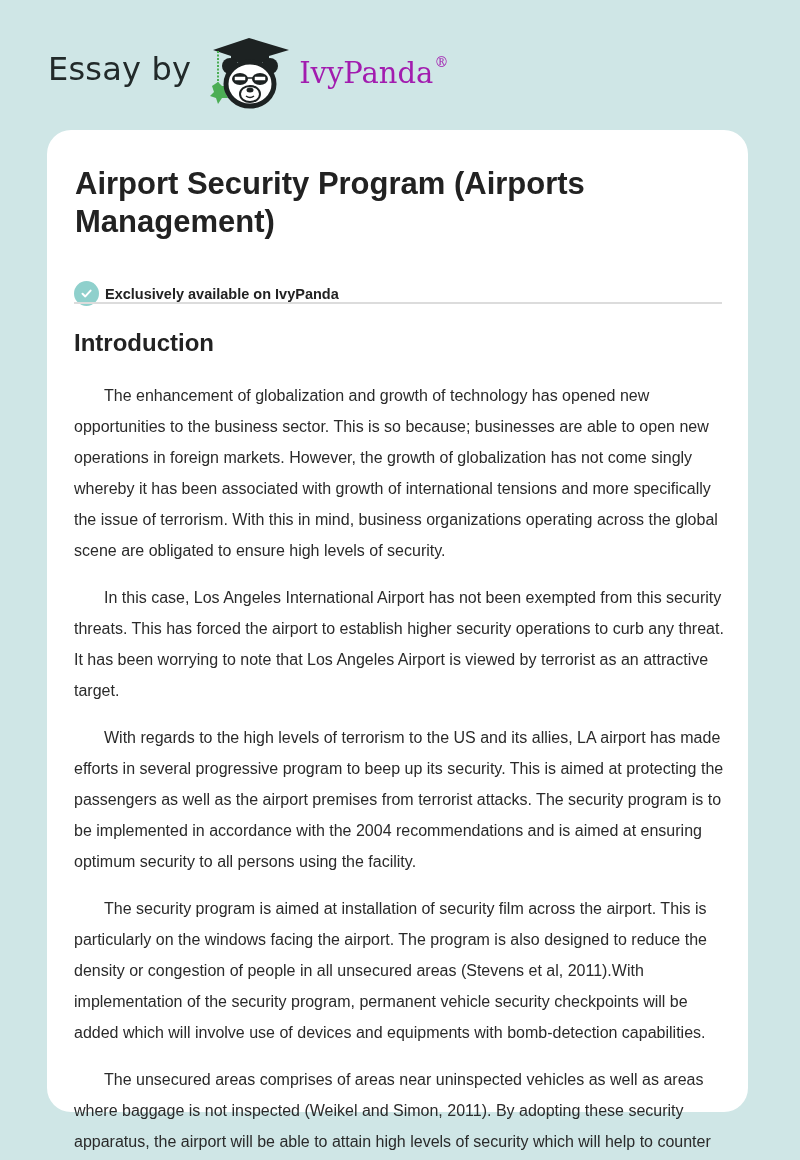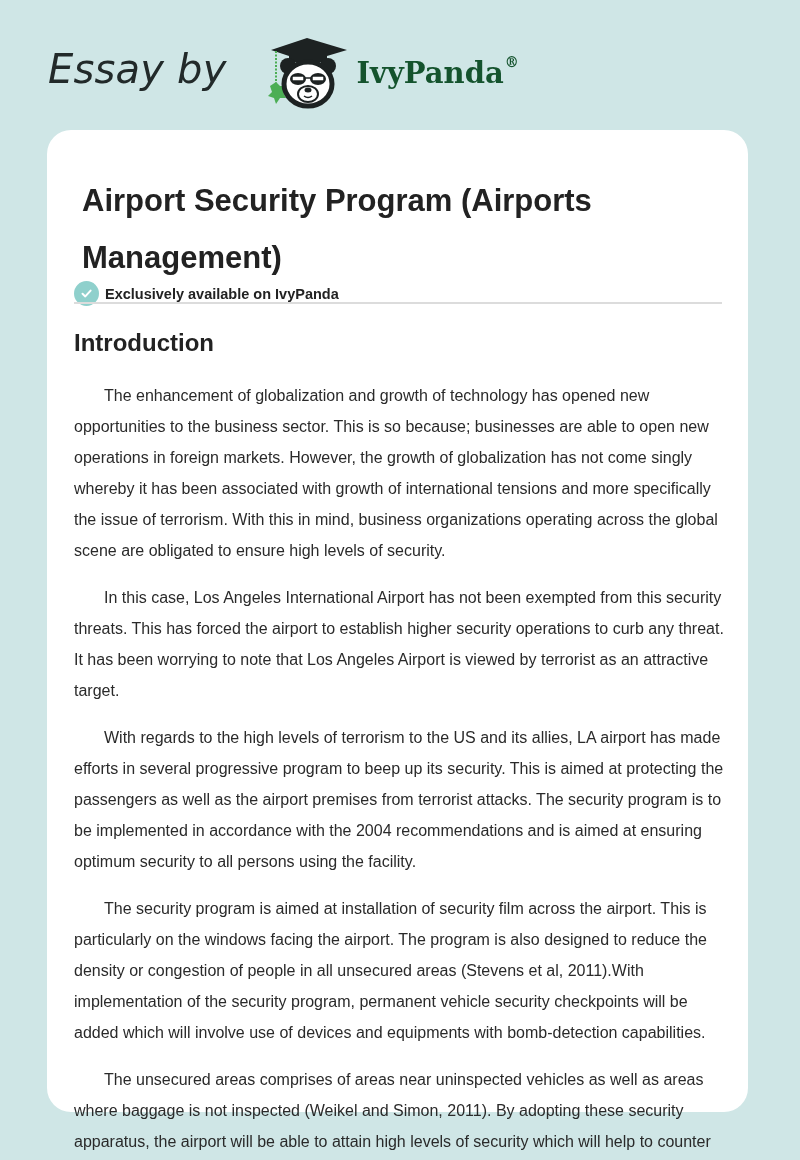--- a/index.html
+++ b/index.html
@@ -18,37 +18,36 @@
   .header {
     position: absolute;
     left: 48px;
     top: 34px;
     height: 76px;
     display: flex;
     align-items: center;
   }
   .essay-by {
     font-family: "DejaVu Sans", sans-serif;
-    font-size: 40px;
+    font-size: 32px;
     color: #222a2a;
     letter-spacing: 0.2px;
-    margin-right: 36px;
+    margin-right: 14px;
     margin-top: -6px;
-    font-style: italic;
   }
   .logo-mark {
     width: 88px;
     height: 76px;
     margin-right: 6px;
   }
   .brand {
     font-family: "DejaVu Serif", serif;
-    font-weight: bold;
+    font-weight: normal;
     font-size: 29px;
-    color: #14532d;
+    color: #a21caf;
     margin-top: 2px;
   }
   .brand sup {
     font-size: 14px;
     vertical-align: top;
     position: relative;
     top: -2px;
     margin-left: 1px;
   }
   .card {
@@ -58,23 +57,23 @@
     width: 701px;
     height: 982px;
     background: #ffffff;
     border-radius: 24px;
   }
   .title {
     position: absolute;
     left: 27px;
     top: 34px;
     width: 620px;
-    margin: 8px;
+    margin: 1px;
     font-size: 31px;
-    line-height: 57px;
+    line-height: 38px;
     font-weight: bold;
     color: #222222;
   }
   .badge {
     position: absolute;
     left: 27px;
     top: 151px;
     display: flex;
     align-items: center;
   }

